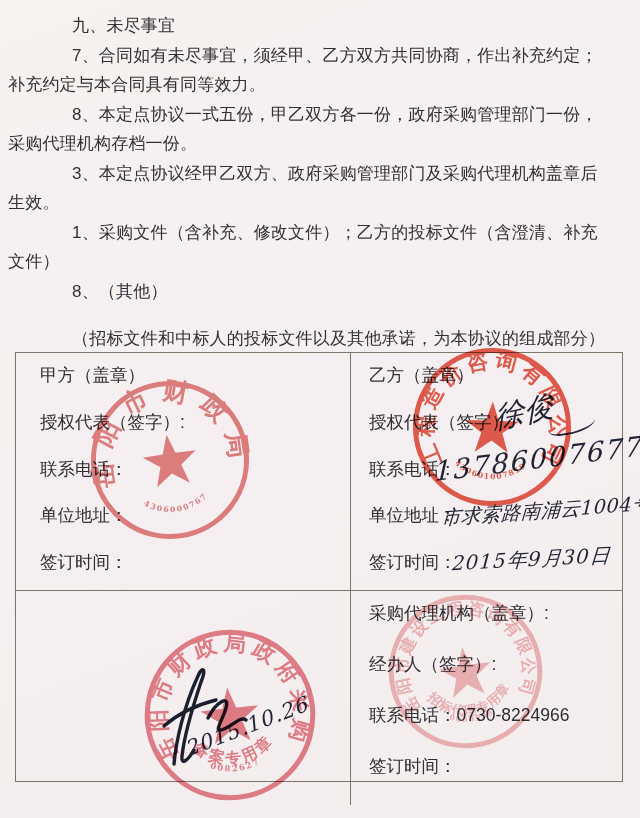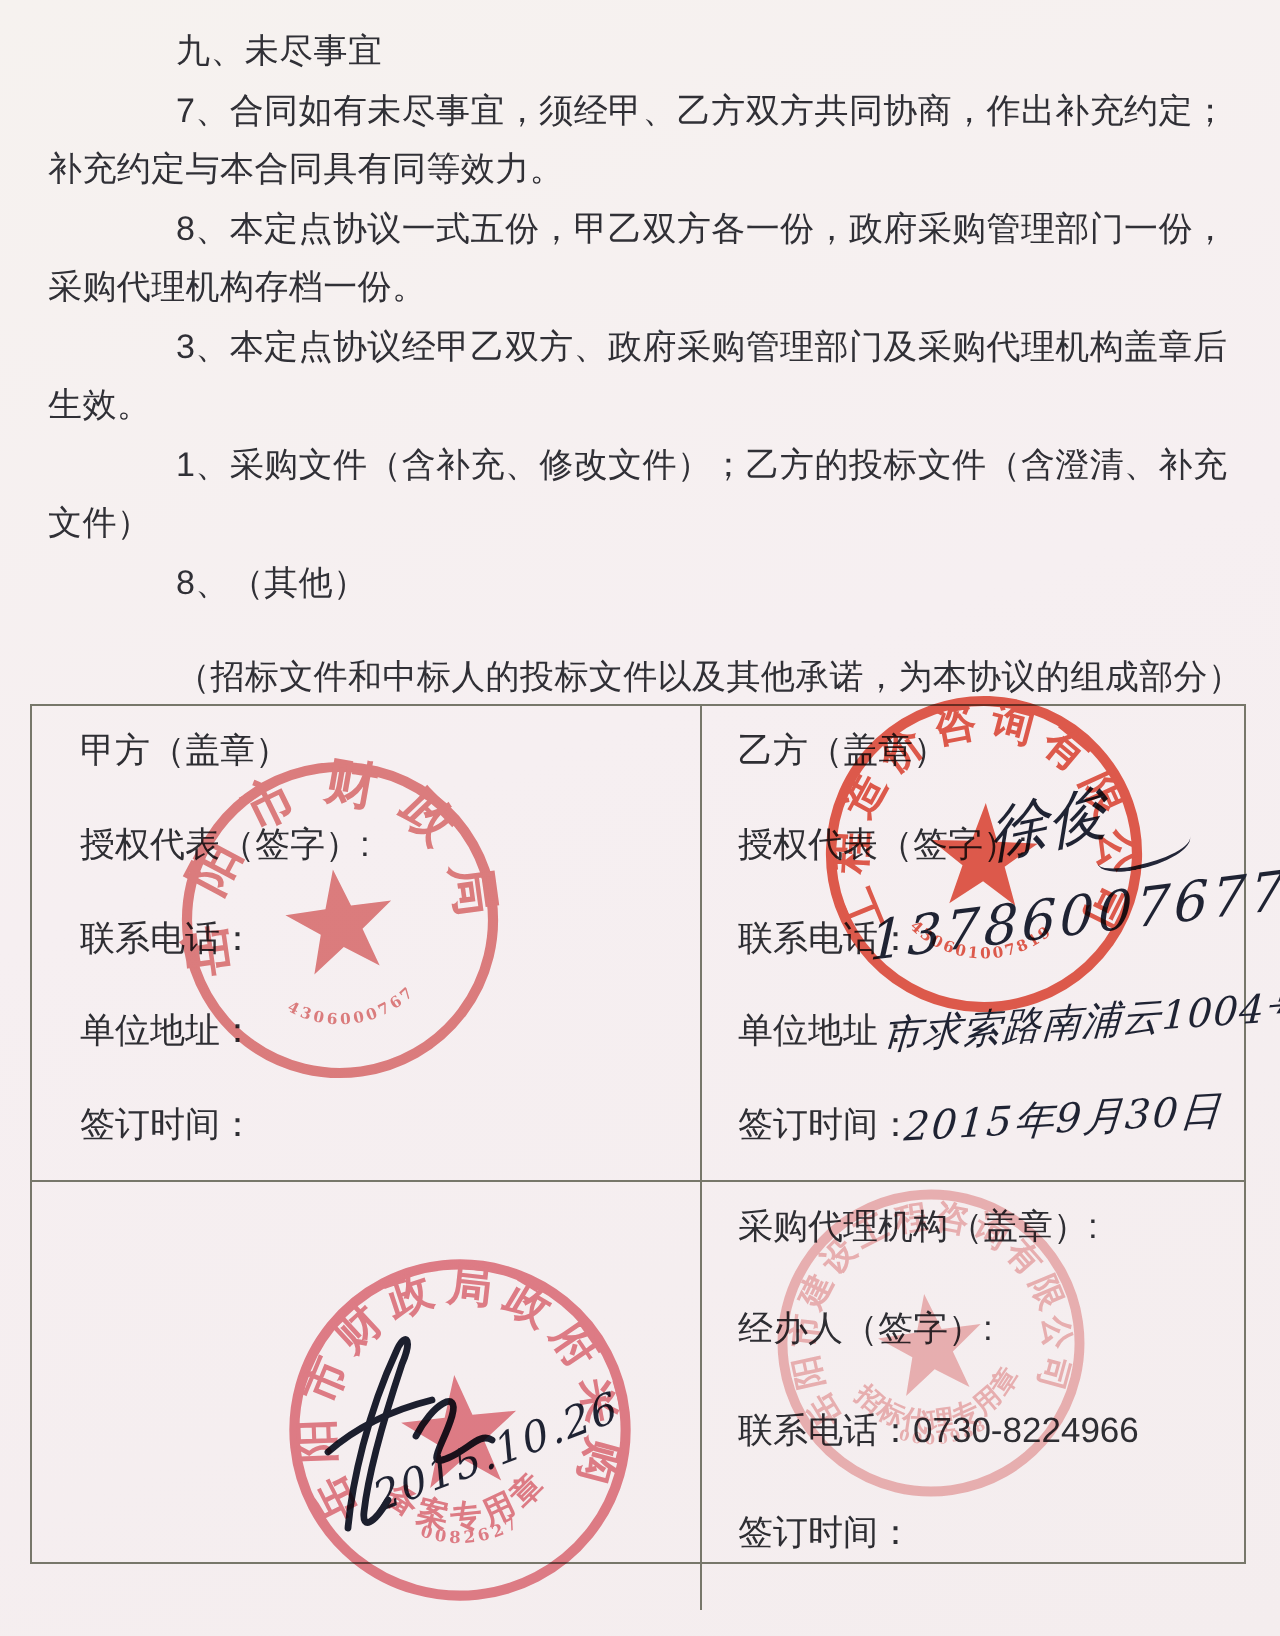--- a/index.html
+++ b/index.html
@@ -3,21 +3,21 @@
 <meta charset="utf-8">
 <style>
   html,body { margin:0; padding:0; }
   body { width:640px; height:818px; font-family:"Liberation Sans", sans-serif; }
   #page {
     position:relative; width:640px; height:818px; overflow:hidden;
     background:linear-gradient(160deg,#f6f2ef 0%,#f6eff1 45%,#f4edee 100%);
   }
   
   #doc-text {
-    position:absolute; left:24px; top:11px; width:600px;
+    position:absolute; left:8px; top:11px; width:600px;
     font-size:17px; line-height:29.5px; color:#303036; letter-spacing:0.2px;
   }
   #doc-text p { margin:0; text-indent:64px; }
   #doc-text p.gap-top { margin-top:18px; }
   
   #sig-table {
     position:absolute; left:15px; top:352px; width:608px; height:430px;
     border:1px solid #77776a; box-sizing:border-box;
     display:grid; grid-template-columns:335px 1fr; grid-template-rows:238px 1fr;
     font-size:17.5px; color:#2e2e33;

